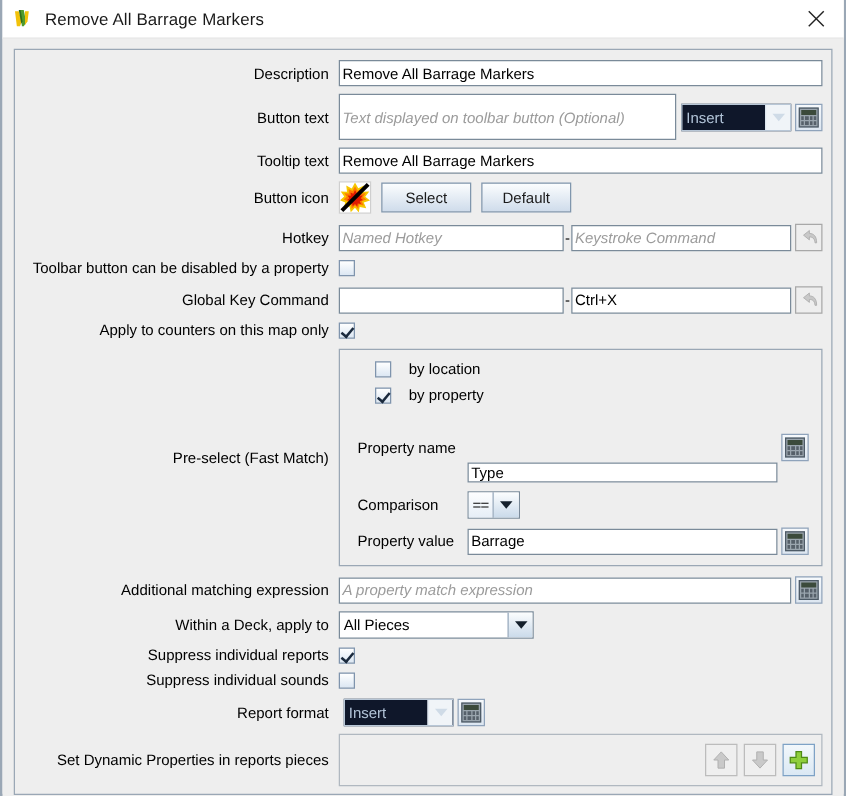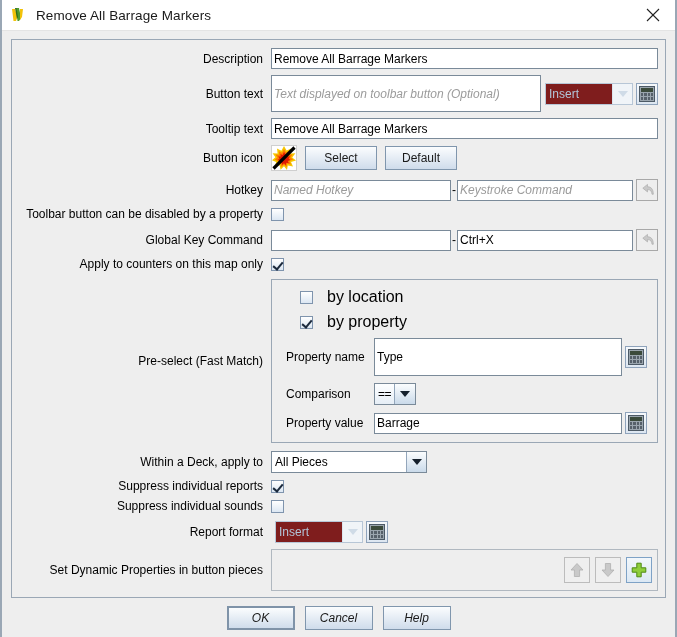--- a/index.html
+++ b/index.html
@@ -242,21 +242,21 @@
   }
   .combo .carrow {
     width: 19px;
     flex: 0 0 auto;
     border-left: 1px solid #93a6bb;
     background: linear-gradient(#fbfdfe, #cadaea);
     display: flex; align-items: center; justify-content: center;
   }
   .combo.disabled {
     border: 1px solid #b7c6d6;
-    background: #7f1d1d;
+    background: #0f172a;
   }
   .combo.disabled .cval { color: #b2c4d8; font-style: normal; }
   .combo.disabled .carrow {
     border-left: 1px solid #dde6ef;
     background: #f0f4f8;
   }
   .tri { width: 0; height: 0; border-left: 5px solid transparent; border-right: 5px solid transparent; border-top: 6px solid #15202c; }
   .tri.dis { border-top-color: #cfdbe7; }
 
   
@@ -266,21 +266,21 @@
     box-sizing: border-box;
     padding: 8px 10px 8px 14px;
   }
   .sub-row { display: flex; align-items: center; margin-bottom: 7px; }
   .sub-row:last-child { margin-bottom: 0; }
   .sub-lbl {
     width: 88px; min-width: 88px;
     font-size: 12px; color: #000;
     white-space: nowrap;
   }
-  .cb-lbl { margin-left: 14px; font-size: 16px; }
+  .cb-lbl { margin-left: 14px; font-size: 12px; }
 
   
   .minicombo {
     height: 22px;
     width: 42px;
     box-sizing: border-box;
     border: 1px solid #7a8a99;
     display: flex; align-items: stretch;
     background: #ffffff;
   }
@@ -476,21 +476,21 @@
               <span class="cb-lbl">by location</span>
             </div>
 
             <div class="sub-row" style="padding-left:14px;">
               <span class="cb checked"></span>
               <span class="cb-lbl">by property</span>
             </div>
 
             <div class="sub-row">
               <span class="sub-lbl">Property name</span>
-              <div class="tf grow" style="height:38px;">Type</div>
+              <div class="tf grow" style="height:16px;margin-top:40px;">Type</div>
               <div class="calcbtn">
                 <span class="calcglyph">
                   <span class="scr"></span>
                   <span class="keys">
                       <i></i>
                       <i></i>
                       <i></i>
                       <i></i>
                       <i></i>
                       <i></i>
@@ -528,20 +528,41 @@
                       <i></i>
                     </span>
                 </span>
               </div>
             </div>
 
           </div>
         </div>
       </div>
 
+      <div class="row">
+        <div class="lbl">Additional matching expression</div>
+        <div class="fields">
+          <div class="tf grow ph" style="height:21px;">A property match expression</div>
+          <div class="calcbtn">
+            <span class="calcglyph">
+              <span class="scr"></span>
+              <span class="keys">
+                  <i></i>
+                  <i></i>
+                  <i></i>
+                  <i></i>
+                  <i></i>
+                  <i></i>
+                  <i></i>
+                  <i></i>
+                </span>
+            </span>
+          </div>
+        </div>
+      </div>
 
       <div class="row">
         <div class="lbl">Within a Deck, apply to</div>
         <div class="fields">
           <div class="combo" style="width:156px;">
             <div class="cval">All Pieces</div>
             <div class="carrow">
                 <span class="tri"></span>
               </div>
           </div>
@@ -583,21 +604,21 @@
                   <i></i>
                   <i></i>
                   <i></i>
                 </span>
             </span>
           </div>
         </div>
       </div>
 
       <div class="row" style="margin-bottom:0;">
-        <div class="lbl">Set Dynamic Properties in button pieces</div>
+        <div class="lbl">Set Dynamic Properties in reports pieces</div>
         <div class="fields">
           <div class="dynbox">
             <div class="sqbtn">
               <svg width="18" height="18" viewBox="0 0 18 18">
                 <polygon points="9,2.5 15,9 11.6,9 11.6,15.5 6.4,15.5 6.4,9 3,9" fill="#c9c9c9" stroke="#b0b0b0" stroke-width="0.8"></polygon>
               </svg>
             </div>
             <div class="sqbtn">
               <svg width="18" height="18" viewBox="0 0 18 18">
                 <polygon points="9,15.5 15,9 11.6,9 11.6,2.5 6.4,2.5 6.4,9 3,9" fill="#c9c9c9" stroke="#b0b0b0" stroke-width="0.8"></polygon>

